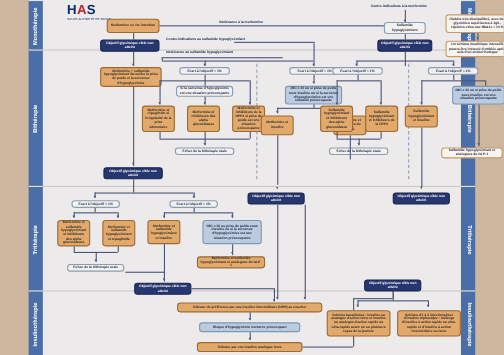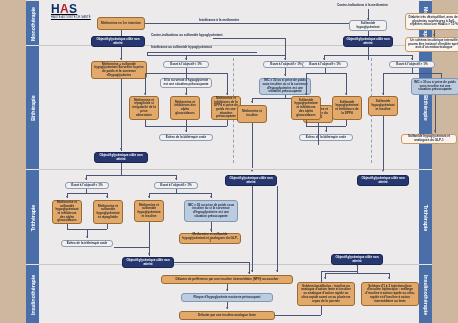--- a/index.html
+++ b/index.html
@@ -20,21 +20,21 @@
   .bluebar.r{right:26px;}
   .bluebar span{position:absolute;left:50%;top:50%;color:#fff;font-size:5.2px;font-weight:bold;
       white-space:nowrap;transform:translate(-50%,-50%) rotate(-90deg);}
   .bluebar.r span{transform:translate(-50%,-50%) rotate(90deg);}
 
   
   #canvas{position:absolute;left:39px;top:0;right:39px;height:323px;background:#eceaea;}
   .band{position:absolute;left:0;right:0;border-bottom:1px solid #c9c7c7;}
 
   
-  #logo{position:absolute;left:12px;top:4px;text-decoration:underline;}
+  #logo{position:absolute;left:22px;top:4px;}
   #logo .h{font-size:12px;font-weight:bold;color:#0d2b6b;letter-spacing:.3px;line-height:11px;}
   #logo .h i{color:#b4232a;font-style:normal;}
   #logo .sub{font-size:2.7px;color:#0d2b6b;letter-spacing:.1px;margin-top:1px;}
 
   
   .node{position:absolute;box-sizing:border-box;display:flex;align-items:center;
         justify-content:center;text-align:center;border-radius:3px;
         font-size:3.05px;line-height:3.7px;font-weight:bold;padding:1px 2px;}
   .n-orange{background:#e3a96a;border:.6px solid #9a6a33;color:#2b2b2b;}
   .n-navy{background:#26366e;border:.6px solid #1a2650;color:#ffffff;}

